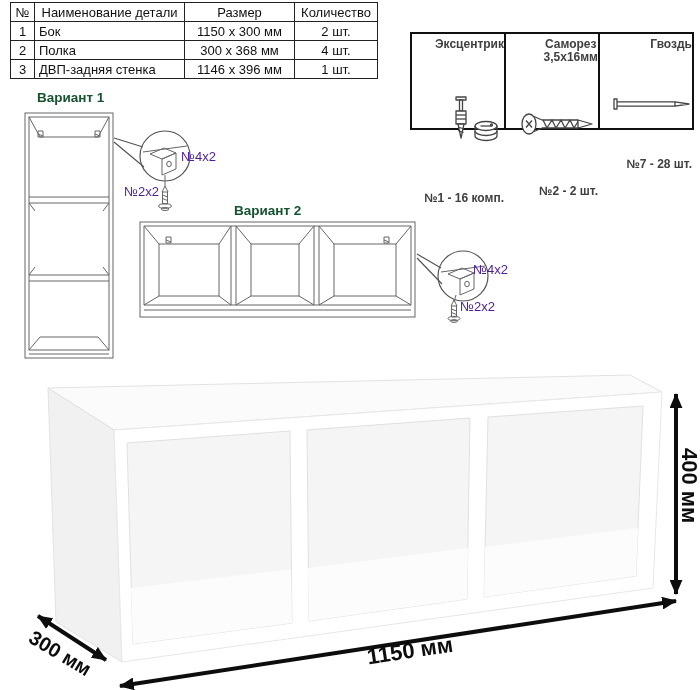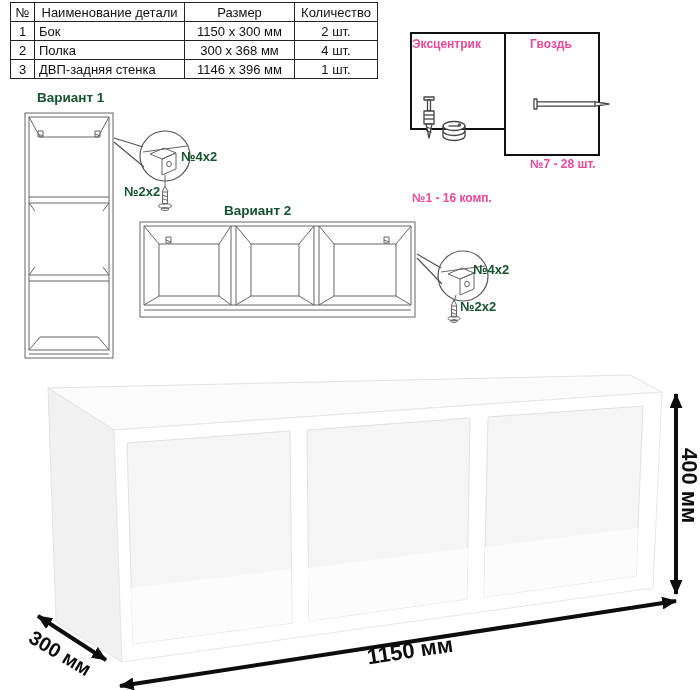--- a/index.html
+++ b/index.html
@@ -10,30 +10,30 @@
   table.parts { position:absolute; left:10px; top:2px; border-collapse:collapse;
     font-size:13px; color:#111; }
   table.parts td, table.parts th { border:1px solid #222; height:19px; padding:0 4px;
     text-align:center; font-weight:normal; white-space:nowrap; }
   table.parts td.name { text-align:left; }
   col.c-num{width:24px} col.c-name{width:150px} col.c-size{width:110px} col.c-qty{width:83px}
 
   
   .hw-row { position:absolute; display:flex; }
   .hw-cell { width:96px; border:2px solid #111; background:#fff; margin-left:-2px;
-    display:flex; flex-direction:column; align-items:flex-start; color:#ec4899;gap:44px; }
+    display:flex; flex-direction:column; align-items:flex-end; color:#404040;gap:44px; }
   .hw-cell:first-child { margin-left:0; }
   .hw-title { font-size:12px; font-weight:bold; text-align:center; line-height:13px;
     margin-top:4px; white-space:pre-line; }
   .hw-icon { flex:1; display:flex; align-items:center; justify-content:center; }
   .hw-count { font-size:12px; font-weight:bold; margin-bottom:4px; white-space:nowrap; }
 
   .abs { position:absolute; }
   .v-title { position:absolute; font-size:13.5px; font-weight:bold; color:#14532d; white-space:nowrap; }
-  .callout-label { position:absolute; font-size:13px; font-weight:bold; color:#14532d; white-space:nowrap; }
+  .callout-label { position:absolute; font-size:13px; font-weight:normal; color:#4c1d95; white-space:nowrap; }
 
   .dim-label { position:absolute; color:#0d0d0d; font-weight:600; text-align:center; white-space:nowrap; }
   .dim-width  { left:345px; top:638px; width:130px; font-size:22px; transform:rotate(-8.6deg); }
   .dim-height { left:676px; top:448px; font-size:22px; writing-mode:vertical-rl; }
   .dim-depth  { left:14px;  top:642px; width:92px;  font-size:20px; transform:rotate(31deg); }
 
   svg { display:block; }
   .ln { stroke:#666; stroke-width:1; fill:none; }
   .ln2 { stroke:#555; stroke-width:1.2; fill:none; }
   .ico { stroke:#444; stroke-width:1.3; fill:#fff; stroke-linejoin:round; }
@@ -94,21 +94,36 @@
           <line class="ico-n" x1="14" y1="35.5" x2="19.5" y2="37.5"></line>
           <ellipse class="ico" cx="42" cy="31" rx="11" ry="4.5"></ellipse>
           <path class="ico-n" d="M31,31 v10 a11,4.5 0 0 0 22,0 v-10"></path>
           <path class="ico-n" d="M31,36 a11,4.5 0 0 0 22,0"></path>
           <line class="ico-n" x1="36.5" y1="31" x2="47.5" y2="31"></line>
           <circle class="ico-n" cx="47.5" cy="30" r="1"></circle>
         </svg>
       </div>
       <div class="hw-count">№1 - 16 комп.</div>
     </div>
-    <div class="hw-cell" style="height:124px;padding-left:24px;">
+    <div class="hw-cell" style="height:98px;">
+      <div class="hw-title">Саморез
+3,5x16мм</div>
+      <div class="hw-icon">
+        <svg width="80" height="32" viewBox="0 0 80 32">
+          <ellipse class="ico" cx="11" cy="16" rx="7" ry="10"></ellipse>
+          <path class="ico-n" d="M8,12.5 l6,7 M8,19.5 l6,-7"></path>
+          <path class="ico-n" d="M16,8.5 L24,12 M16,23.5 L24,20"></path>
+          <path class="ico-n" d="M24,12 h36 M24,20 h36"></path>
+          <path class="ico-n" d="M25,12 l4,8 l5,-8 l4,8 l5,-8 l4,8 l5,-8 l4,8 l5,-8"></path>
+          <path class="ico" d="M60,12 v8 l14,-4 z"></path>
+        </svg>
+      </div>
+      <div class="hw-count">№2 - 2 шт.</div>
+    </div>
+    <div class="hw-cell" style="height:98px;padding-left:24px;">
       <div class="hw-title">Гвоздь</div>
       <div class="hw-icon">
         <svg width="82" height="18" viewBox="0 0 82 18">
           <rect class="ico" x="4" y="4" width="3" height="10"></rect>
           <path class="ico-n" d="M7,6.8 h58 M7,11.2 h58"></path>
           <path class="ico" d="M65,6.8 v4.4 l14,-2.2 z"></path>
         </svg>
       </div>
       <div class="hw-count">№7 - 28 шт.</div>
     </div>
@@ -149,21 +164,21 @@
       <line class="ln" x1="53" y1="63" x2="53" y2="74"></line>
       <path class="ln" d="M50,80 L56,80 L53,74 z"></path>
       <path class="ln" d="M50.5,80 v12 h5 v-12 M50.5,83 l5,2 M50.5,86.5 l5,2"></path>
       <ellipse class="ln" cx="53" cy="94" rx="6.5" ry="2.4"></ellipse>
       <ellipse class="ln" cx="53" cy="97" rx="3.8" ry="1.5"></ellipse>
     </g>
   </svg>
   <div class="callout-label" style="left:181px; top:149px;">№4x2</div>
   <div class="callout-label" style="left:124px; top:184px;">№2x2</div>
 
-  <div class="v-title" style="left:224px; top:203px;">Вариант 2</div>
+  <div class="v-title" style="left:234px; top:203px;">Вариант 2</div>
 
   <svg class="abs" style="left:135px; top:216px;" width="290" height="108" viewBox="0 0 290 108">
     <rect class="ln" x="5" y="6" width="275" height="95"></rect>
     <path class="ln" d="M9,10 H276 M9,10 V89 M276,10 V89 M9,89 H276 M9,94 H276"></path>
     <path class="ln" d="M96,10 V89 M101,10 V89 M179,10 V89 M184,10 V89"></path>
     <path class="ln" d="M9,10 L24,28 M96,10 L84,28 M9,89 L24,80 M96,89 L84,80"></path>
     <rect class="ln" x="24" y="28" width="60" height="52"></rect>
     <path class="ln" d="M101,10 L116,28 M179,10 L164,28 M101,89 L116,80 M179,89 L164,80"></path>
     <rect class="ln" x="116" y="28" width="48" height="52"></rect>
     <path class="ln" d="M184,10 L199,28 M276,10 L261,28 M184,89 L199,80 M276,89 L261,80"></path>

